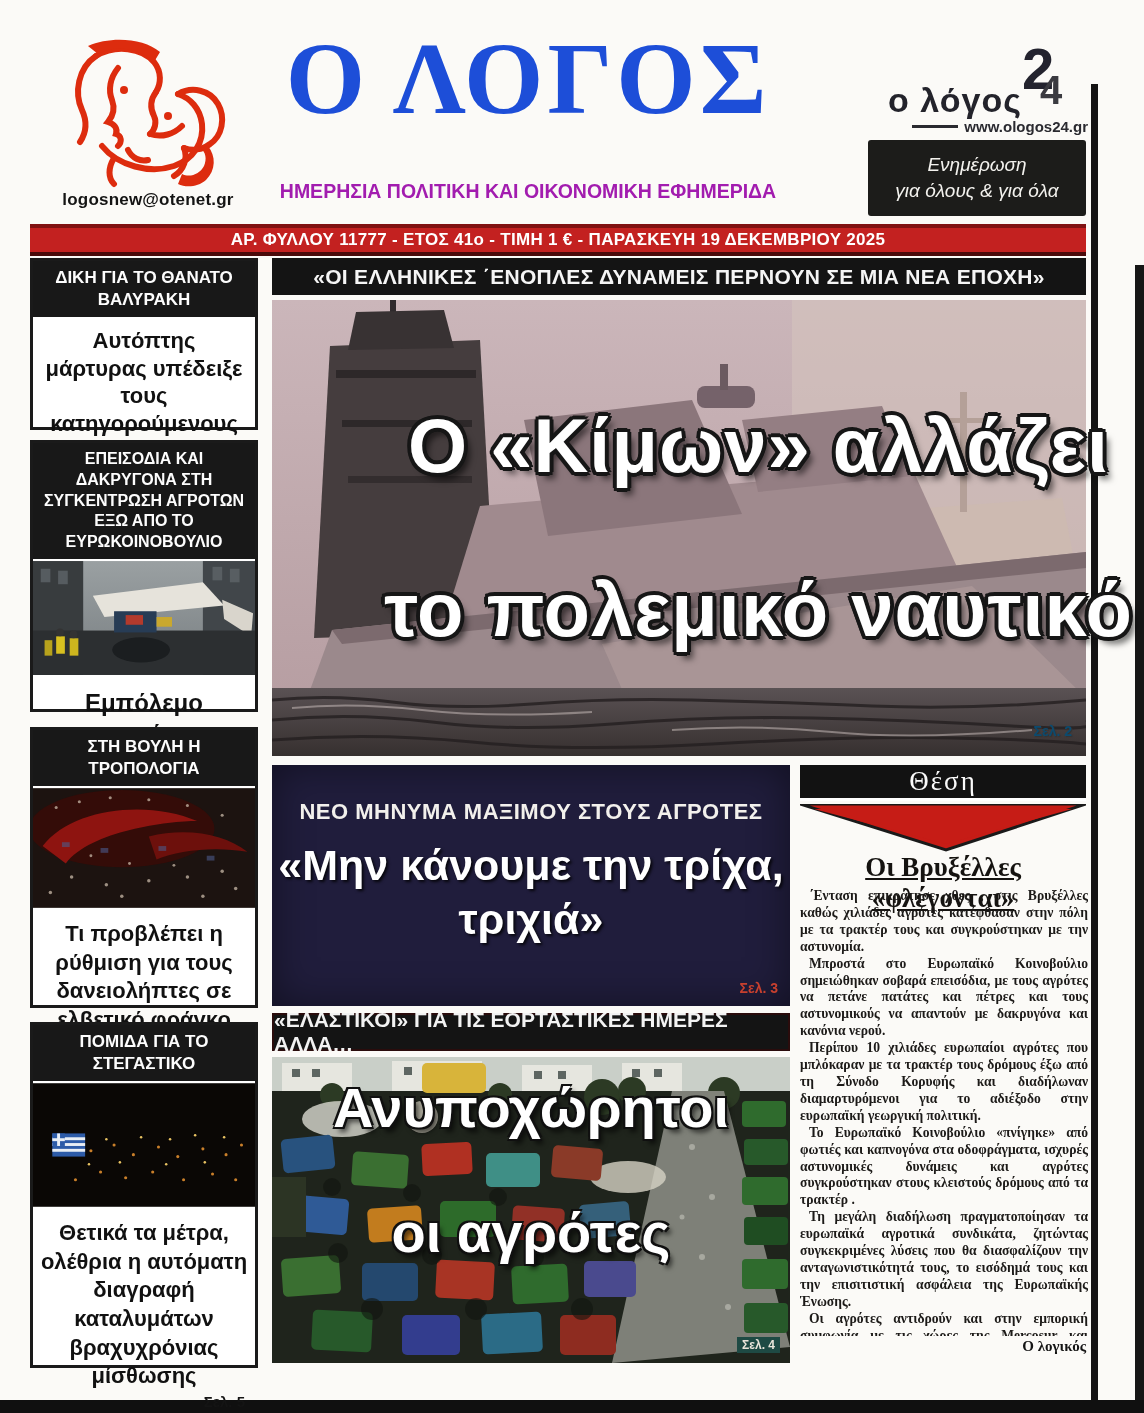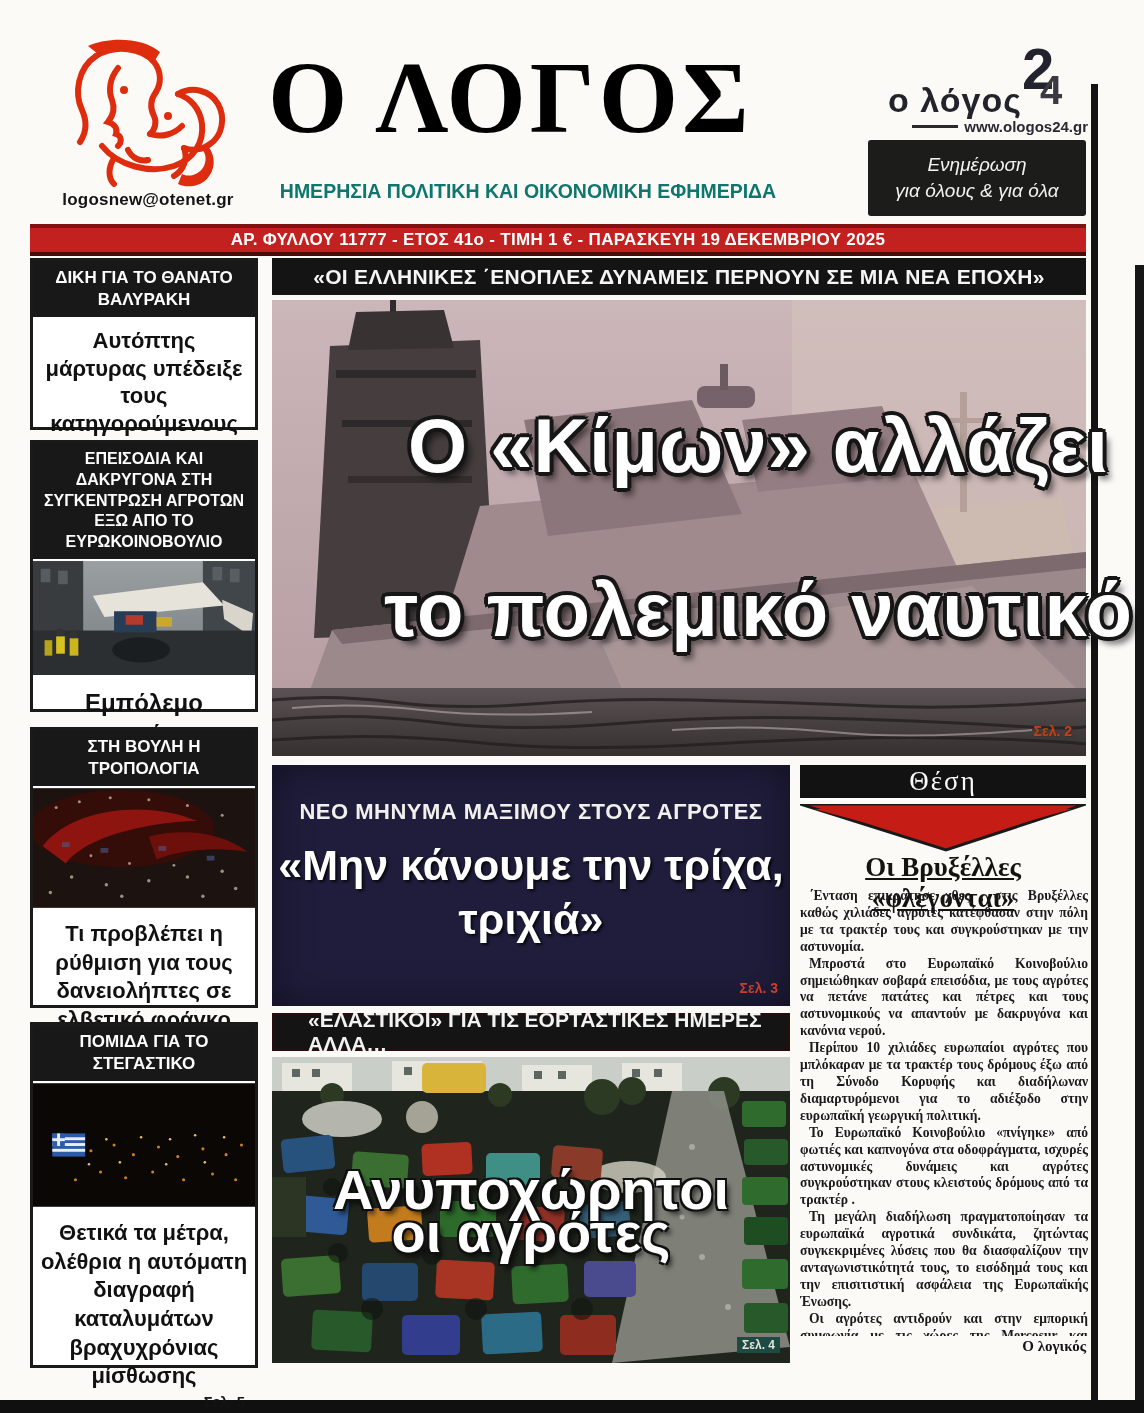--- a/index.html
+++ b/index.html
@@ -13,25 +13,25 @@
 
   
   .edge-bottom { left:0; right:0; bottom:0; height:13px; background:#101010; }
   .edge-right-line { left:1091px; top:84px; width:7px; height:1316px; background:#131313; }
   .edge-right-strip { right:0; top:265px; width:9px; height:1148px; background:#161616; }
 
   
   .logo-art { left:58px; top:38px; width:178px; height:150px; }
   .masthead-email { left:30px; top:190px; width:236px; text-align:center;
     font-weight:bold; font-size:17px; letter-spacing:.2px; }
-  .masthead-title { left:268px; top:44px; width:520px; 
+  .masthead-title { left:268px; top:25px; width:520px; text-align:center;
     font-family:"Liberation Serif", serif; font-weight:bold; font-size:102px;
-    letter-spacing:4px; color:#000000; line-height:1.05; }
+    letter-spacing:4px; color:#1d4ed8; line-height:1.05; }
   .masthead-sub { left:268px; top:180px; width:520px; text-align:center;
-    font-weight:bold; font-size:19.5px; color:#0f766e; }
+    font-weight:bold; font-size:19.5px; color:#a21caf; }
 
   .logo24 { left:868px; top:66px; width:220px; height:70px; text-align:center; }
   .logo24-text { font-size:34px; font-weight:bold; color:#23232b; letter-spacing:1px; }
   .logo24-num { position:relative; display:inline-block; width:46px; height:52px; vertical-align:-6px; }
   .logo24-n2 { position:absolute; left:0; top:-26px; font-size:58px; font-weight:bold; color:#23232e; line-height:1; }
   .logo24-n4 { position:absolute; left:18px; top:4px; font-size:40px; font-weight:bold; color:#3a3a40; line-height:1; }
   .logo24-url { left:868px; top:118px; width:220px; text-align:right;
     font-size:15px; font-weight:bold; color:#2a2a30; }
   .logo24-dash { display:inline-block; width:46px; height:3px; background:#2a2a30; vertical-align:4px; margin-right:6px; }
   .tagline-box { left:868px; top:140px; width:218px; height:76px; background:#1c1c1a;
@@ -57,34 +57,34 @@
   .top-banner { left:272px; top:258px; width:814px; height:37px; background:#141414;
     display:flex; align-items:center; justify-content:center; }
   .top-banner span { color:#f5f5f5; font-weight:bold; font-size:21px; letter-spacing:.3px; }
 
   .lead-photo { left:272px; top:300px; width:814px; height:456px; overflow:hidden; }
   .lead-headline { left:272px; width:973px; text-align:center; font-weight:bold;
     color:#fff; font-size:76px; line-height:1;
     text-shadow:3px 3px 0 #161616, -3px -3px 0 #161616, 3px -3px 0 #161616,
       -3px 3px 0 #161616, 0 4px 0 #161616, 4px 0 0 #161616, 0 -4px 0 #161616, -4px 0 0 #161616,
       6px 7px 6px rgba(0,0,0,.55); letter-spacing:1px; }
-  .lead-page { left:272px; top:723px; width:800px; text-align:right; color:#c2410c;
+  .lead-page { left:272px; top:723px; width:800px; text-align:right; color:#0c4a6e;
     font-size:14px; font-weight:bold; text-shadow:1px 1px 1px #333; }
 
   .maximo-box { left:272px; top:765px; width:518px; height:241px; background:#201d3c;
     box-shadow:inset 0 0 40px rgba(0,0,0,.45); text-align:center; }
   .maximo-kicker { margin-top:34px; color:#f2f0ec; font-weight:bold; font-size:22px; letter-spacing:.5px; }
   .maximo-headline { margin-top:14px; color:#fff; font-weight:bold; font-size:43px;
     line-height:1.25; text-shadow:2px 2px 3px rgba(0,0,0,.8); }
   .maximo-page { position:absolute; right:12px; bottom:10px; color:#c8402e;
     font-size:14px; font-weight:bold; }
 
   .farmers-banner { left:272px; top:1013px; width:518px; height:38px; background:#141414;
     border:2px solid #2a0c0c; display:flex; align-items:center; justify-content:center; }
-  .farmers-banner span { color:#f2f2f2; font-weight:bold; font-size:21px;margin-left:34px; }
+  .farmers-banner span { color:#f2f2f2; font-weight:bold; font-size:21px; }
 
   .farmers-photo { left:272px; top:1057px; width:518px; height:306px; overflow:hidden; }
   .farmers-headline { left:272px; width:518px; text-align:center; font-weight:bold;
     color:#fff; font-size:56px; line-height:1;
     text-shadow:2px 2px 0 #101010, -2px -2px 0 #101010, 2px -2px 0 #101010,
       -2px 2px 0 #101010, 4px 5px 5px rgba(0,0,0,.6); }
   .farmers-page { left:272px; top:1335px; width:508px; text-align:right; }
   .farmers-page span { background:#1e4a44; color:#e8e4da; font-size:12px; font-weight:bold; padding:1px 5px; }
 
   
@@ -429,21 +429,21 @@
           <circle cx="160" cy="198" r="10"></circle>
           <circle cx="262" cy="200" r="10"></circle>
         <circle cx="100" cy="252" r="11"></circle>
           <circle cx="204" cy="252" r="11"></circle>
           <circle cx="310" cy="252" r="11"></circle>
       </g>
       <rect x="0" y="120" width="34" height="60" fill="#2c3424"></rect>
       <circle cx="150" cy="60" r="16" fill="#c7c3b4" opacity=".8"></circle>
     </svg>
   </div>
-  <div class="abs farmers-headline" style="top:1162px;">Ανυποχώρητοι</div>
+  <div class="abs farmers-headline" style="top:1080px;">Ανυποχώρητοι</div>
   <div class="abs farmers-headline" style="top:1205px;">οι αγρότες</div>
   <div class="abs farmers-page"><span>Σελ. 4</span></div>
 
   <div class="abs thesi-bar">
     <span>Θέση</span>
   </div>
   <div class="abs thesi-arrow">
     <svg width="286" height="48" viewBox="0 0 286 48">
       <polygon points="0,0 286,0 146,46" fill="#c61c16"></polygon>
       <polygon points="0,0 286,0 146,46" fill="none" stroke="#1a1a1a" stroke-width="3"></polygon>

